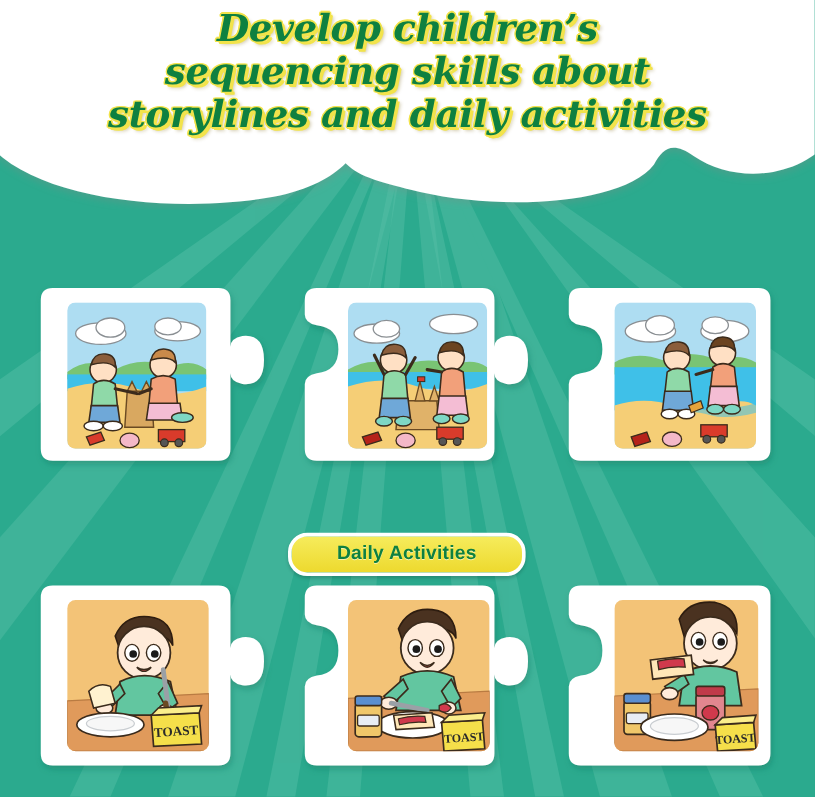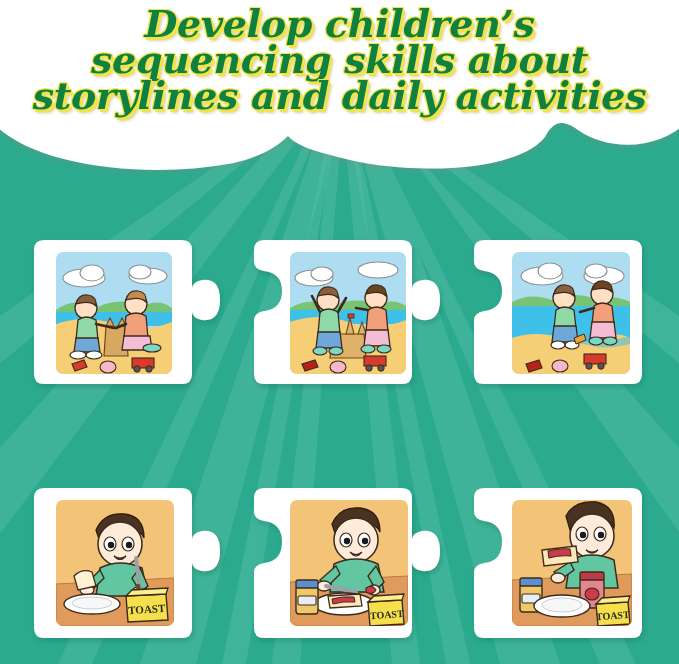--- a/index.html
+++ b/index.html
@@ -12,21 +12,21 @@
 
   
   .rays{position:absolute;left:0;top:0;width:679px;height:664px;}
   .cloudbanner{position:absolute;left:0;top:0;width:679px;height:175px;}
 
   
   .title{
     position:absolute;left:0;top:6px;width:679px;text-align:center;
     font-family:"DejaVu Serif", serif;
     font-weight:bold;font-style:italic;
-    font-size:38px;line-height:36px;letter-spacing:-0.3px;
+    font-size:31px;line-height:36px;letter-spacing:-0.3px;
     color:#0E8040;
     text-shadow:
       2px 2px 0 #F2E34B, 2.5px 2.5px 0 #F2E34B,
       -1px -1px 0 #F2E34B, 1px -1px 0 #F2E34B, -1px 1px 0 #F2E34B,
       0 -1.2px 0 #F2E34B, 0 1.2px 0 #F2E34B, -1.2px 0 0 #F2E34B, 1.2px 0 0 #F2E34B,
       3.5px 3.5px 3px rgba(120,100,20,.32);
     z-index:6;
     white-space:pre-line;
   }
 
@@ -91,20 +91,23 @@
          C 276,148 258,158 228,164
          C 150,178 40,168 -4,126
          Z"></path>
   </svg>
 
   <div class="title">Develop children’s
 sequencing skills about
 storylines and daily activities</div>
 
 
+  <div class="pill" style="left:240px;top:444px;width:192px;">
+    <span>Daily Activities</span>
+  </div>
 
   <div class="piece" style="left:30px;top:234px;width:210px;height:158px;">
     <svg width="210" height="158" viewBox="0 0 210 158">
       <defs>
         <filter id="ps1" x="-25%" y="-25%" width="160%" height="160%">
           <feDropShadow dx="1.5" dy="3" stdDeviation="2.5" flood-color="#146f5c" flood-opacity="0.38"></feDropShadow>
         </filter>
       </defs>
       <path filter="url(#ps1)" fill="#FFFFFF" d="
         M 14,6 L 152,6 Q 162,6 162,16

